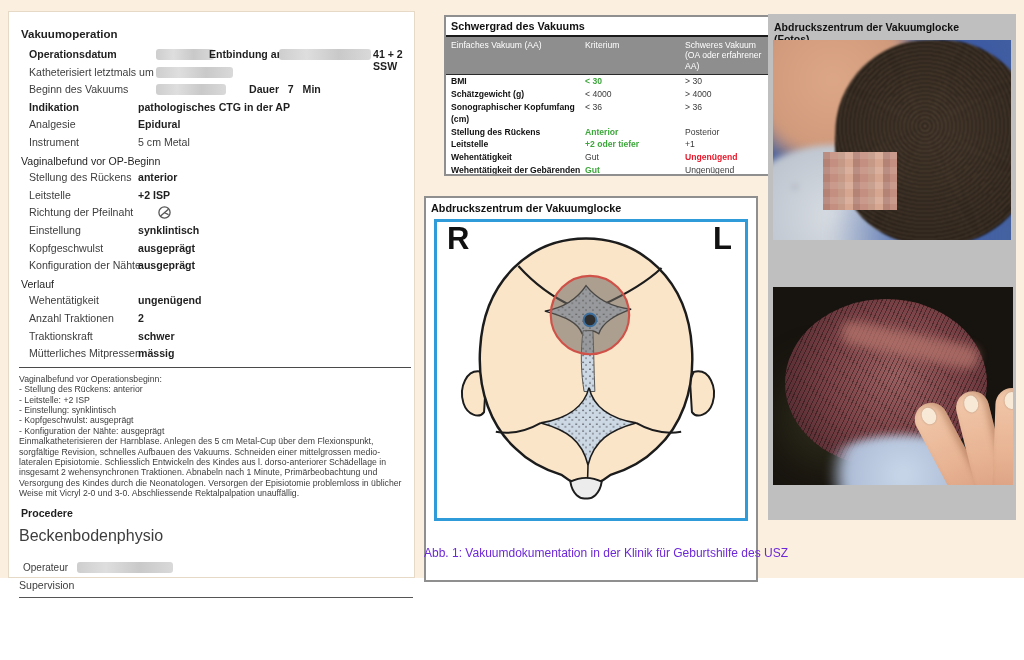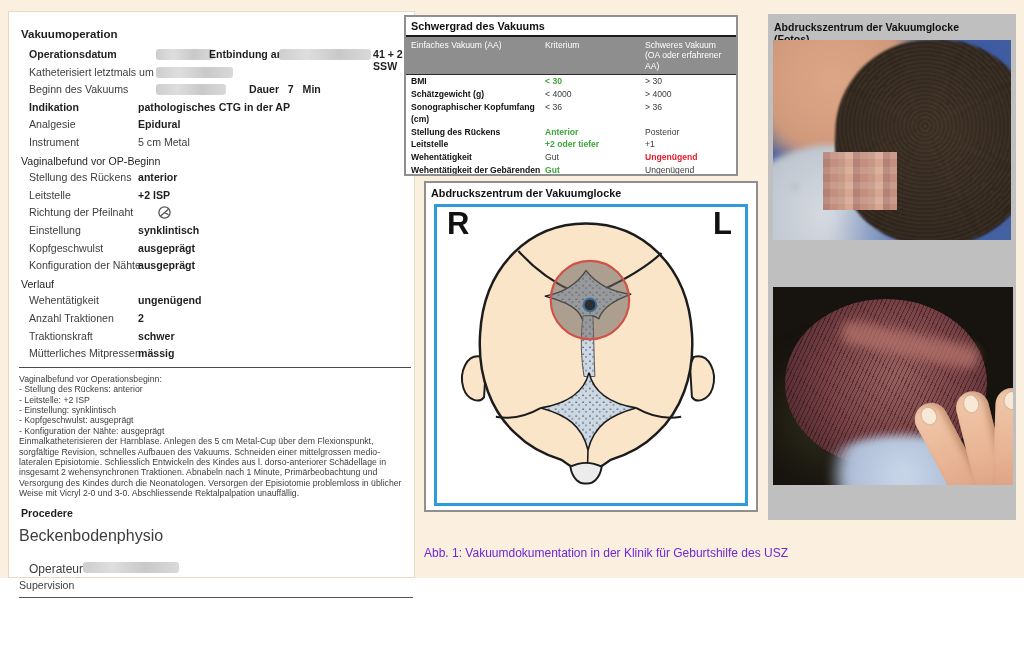--- a/index.html
+++ b/index.html
@@ -24,41 +24,41 @@
   .rb-3{left:147px;width:70px}
   .rb-k{left:147px;width:77px}
   .pos-ent{position:absolute;left:200px;top:2px}
   .pos-ssw{position:absolute;left:364px;top:2px}
   .pos-dauer{position:absolute;left:240px;top:2px}
   .pfeil{position:absolute;left:148px;top:1px}
   .hr{margin:4px 0 6px 10px;width:392px;border-top:1.5px solid #4a4a4a}
   .narrative{margin-left:10px;width:390px;font-size:8.7px;line-height:10.4px;color:#3d3d3d}
   .proc-label{margin:8px 0 0 12px;font-size:10.6px;font-weight:bold;color:#1f1f1f}
   .proc-val{margin:8px 0 10px 10px;font-size:16px;color:#3d3d3d}
-  .op-row{position:relative;margin:17px 0 0 20px;font-size:12px;color:#3d3d3d;height:16px}
+  .op-row{position:relative;margin:17px 0 0 14px;font-size:10px;color:#3d3d3d;height:16px}
   .op-row .redact{left:54px;width:96px;top:0}
   .sup-row{margin:1px 0 0 10px;font-size:10.6px;color:#3d3d3d;width:394px;
            padding-bottom:6px;border-bottom:1.2px solid #555}
 
   
-  .sev-panel{position:absolute;left:404px;top:15px;width:334px;height:161px;background:#ffffff;
+  .sev-panel{position:absolute;left:444px;top:15px;width:334px;height:161px;background:#ffffff;
              border:2px solid #8f8f8f;box-sizing:border-box;overflow:hidden}
   .sev-title{font-size:10.8px;font-weight:bold;color:#111;margin:0;
              padding:3px 6px 3px 5px;border-bottom:2px solid #1a1a1a}
   .sev-head{display:grid;grid-template-columns:134px 100px 1fr;background:#8e8e8e;color:#fff;
             font-size:8.6px;padding:3px 0 3px 5px;line-height:1.22;border-bottom:1.5px solid #2a2a2a}
   .sev-head span{padding-right:4px}
   .sev-row{display:grid;grid-template-columns:134px 100px 1fr;font-size:8.6px;
            padding-left:5px;line-height:12.6px;color:#3a3a3a}
   .sev-row .c1{font-weight:bold;color:#111}
   .g{color:#3da63b;font-weight:bold}
   .rd{color:#e8192c;font-weight:bold}
 
   
-  .diag-panel{position:absolute;left:424px;top:181px;width:334px;height:331px;background:#ffffff;
+  .diag-panel{position:absolute;left:424px;top:196px;width:334px;height:386px;background:#ffffff;
               border:2px solid #8f8f8f;box-sizing:border-box}
   .diag-title{font-size:10.8px;font-weight:bold;color:#111;margin:0;padding:4px 6px 2px 5px}
   .blue-box{position:absolute;left:8px;top:21px;width:308px;height:296px;
             border:3px solid #2f9bd8;background:#fff}
   .rl{position:absolute;top:0px;font-size:31px;font-weight:bold;color:#111;line-height:1.1}
   .rl.r{left:10px}
   .rl.l{right:13px}
 
   
   .photo-panel{position:absolute;left:768px;top:14px;width:248px;height:506px;background:#bfbfbf}

